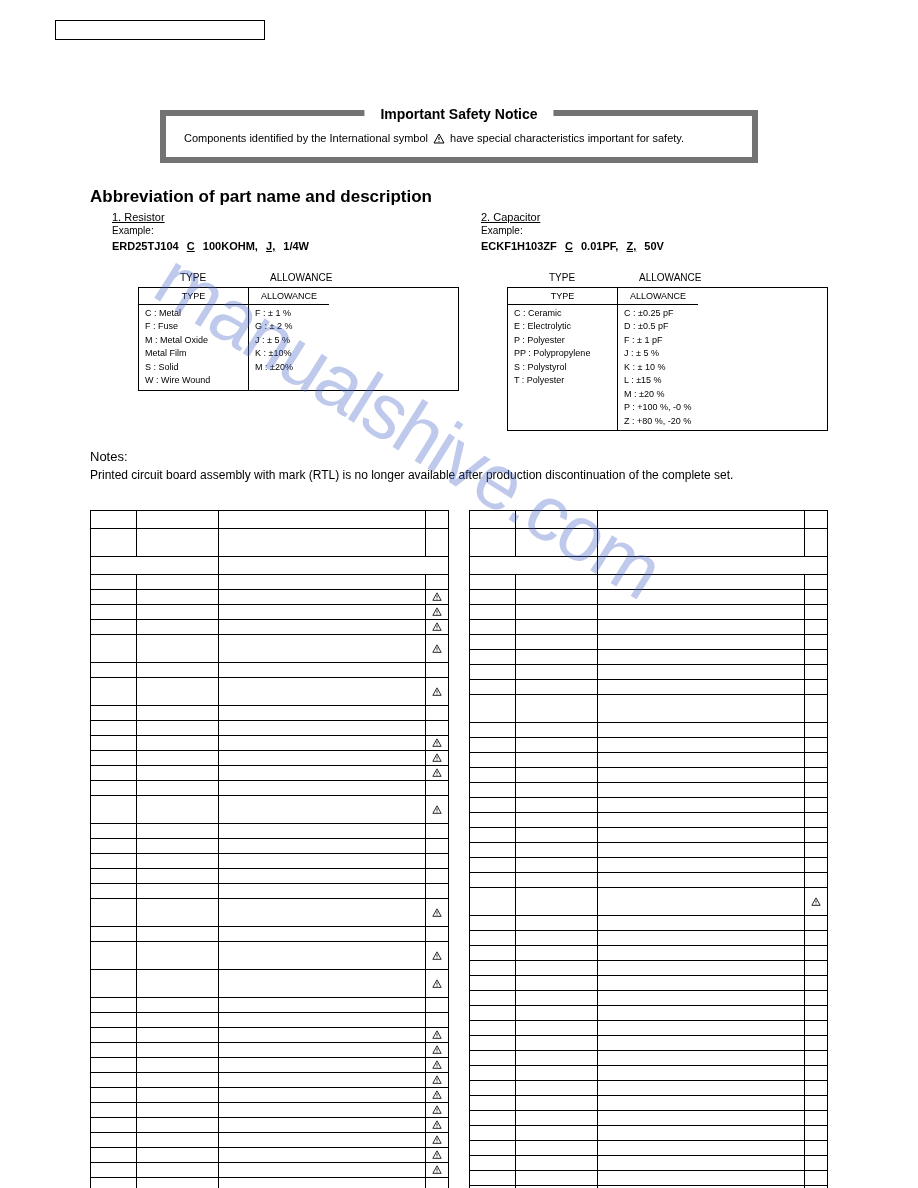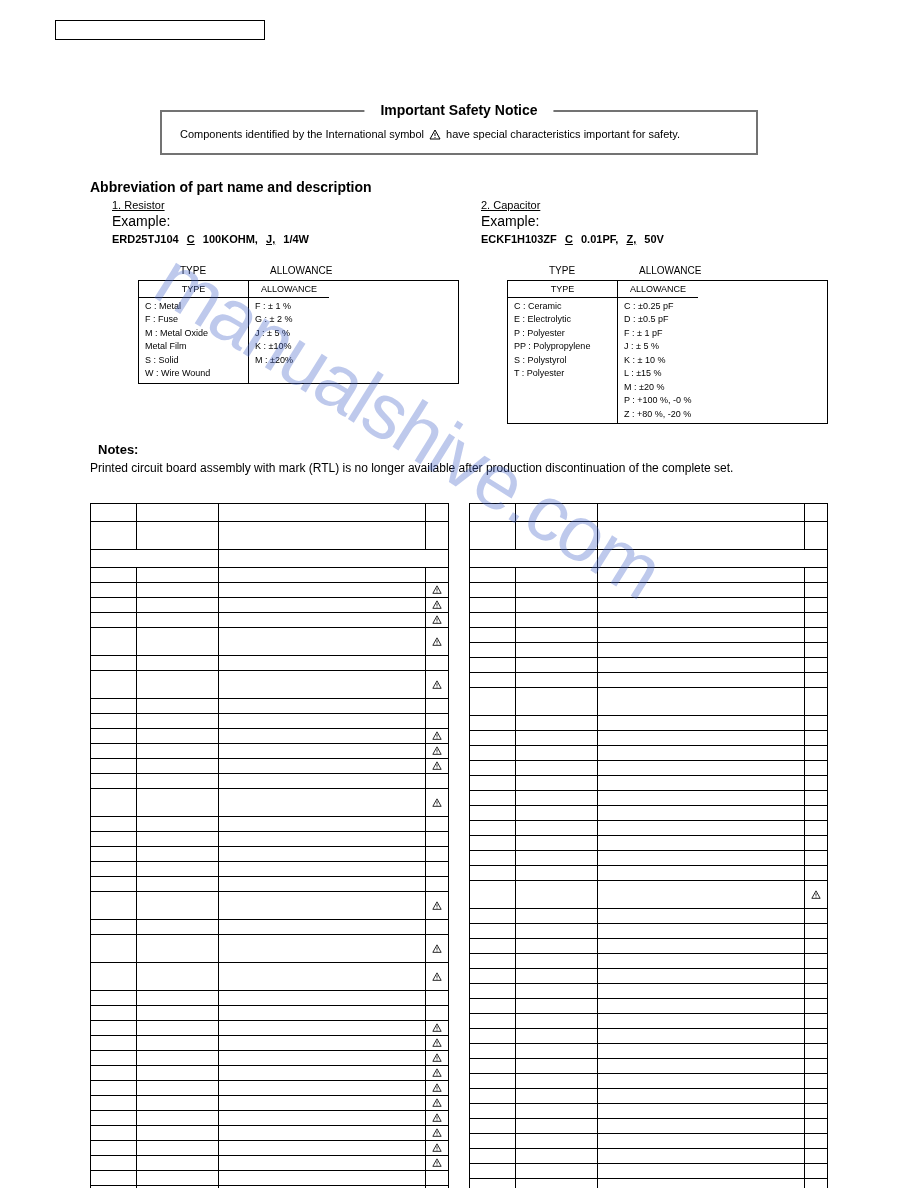--- a/index.html
+++ b/index.html
@@ -15,21 +15,21 @@
       left: 55px;
       width: 210px;
       height: 20px;
       border: 1px solid #000;
     }
     .page-content {
       padding: 110px 90px 40px 90px;
       position: relative;
     }
     .safety-box {
-      border: 2px solid #737373;
+      border: 6px solid #737373;
       position: relative;
       margin: 0 70px 24px 70px;
       padding: 14px 18px 10px 18px;
     }
     .safety-title {
       position: absolute;
       top: -10px;
       left: 50%;
       transform: translateX(-50%);
       background: #fff;
@@ -42,35 +42,35 @@
       line-height: 1.5;
     }
     .safety-text .warn-icon {
       display: inline-block;
       vertical-align: middle;
       margin: 0 2px;
     }
     .warn-icon svg { width: 12px; height: 12px; }
     .warn-svg { display:block; }
     h3.section-title {
-      font-size: 14px;
+      font-size: 17px;
       font-weight: bold;
       margin: 0 0 4px 0;
     }
     .two-col {
       display: flex;
     }
     .col { flex: 1; }
     .sub-header {
       font-size: 11px;
       text-decoration: underline;
       margin: 0 0 2px 22px;
     }
     .example-label {
-      font-size: 14px;
+      font-size: 10px;
       margin: 0 0 4px 22px;
     }
     .part-example {
       font-size: 11px;
       font-weight: bold;
       margin: 0 0 20px 22px;
     }
     .part-example .u { text-decoration: underline; margin: 0 2px; }
     .label-row {
       font-size: 10px;
@@ -88,22 +88,22 @@
     .small-table-hdr .cell {
       text-align: center;
       border-bottom: 1px solid #000;
       padding: 3px 0;
     }
     .cell-type { width: 110px; border-right: 1px solid #000; padding: 2px 6px; }
     .cell-allow { width: 80px; padding: 2px 6px; }
     .cell-line { line-height: 1.5; }
     .notes-h {
       font-size: 13px;
-      font-weight: bold;
-      margin: 18px 0 4px 8px;
+      font-weight: normal;
+      margin: 18px 0 4px 0;
     }
     .notes-text {
       font-size: 12px;
       margin-bottom: 28px;
     }
     .dual-tables {
       display: flex;
       gap: 20px;
     }
     .part-table {

